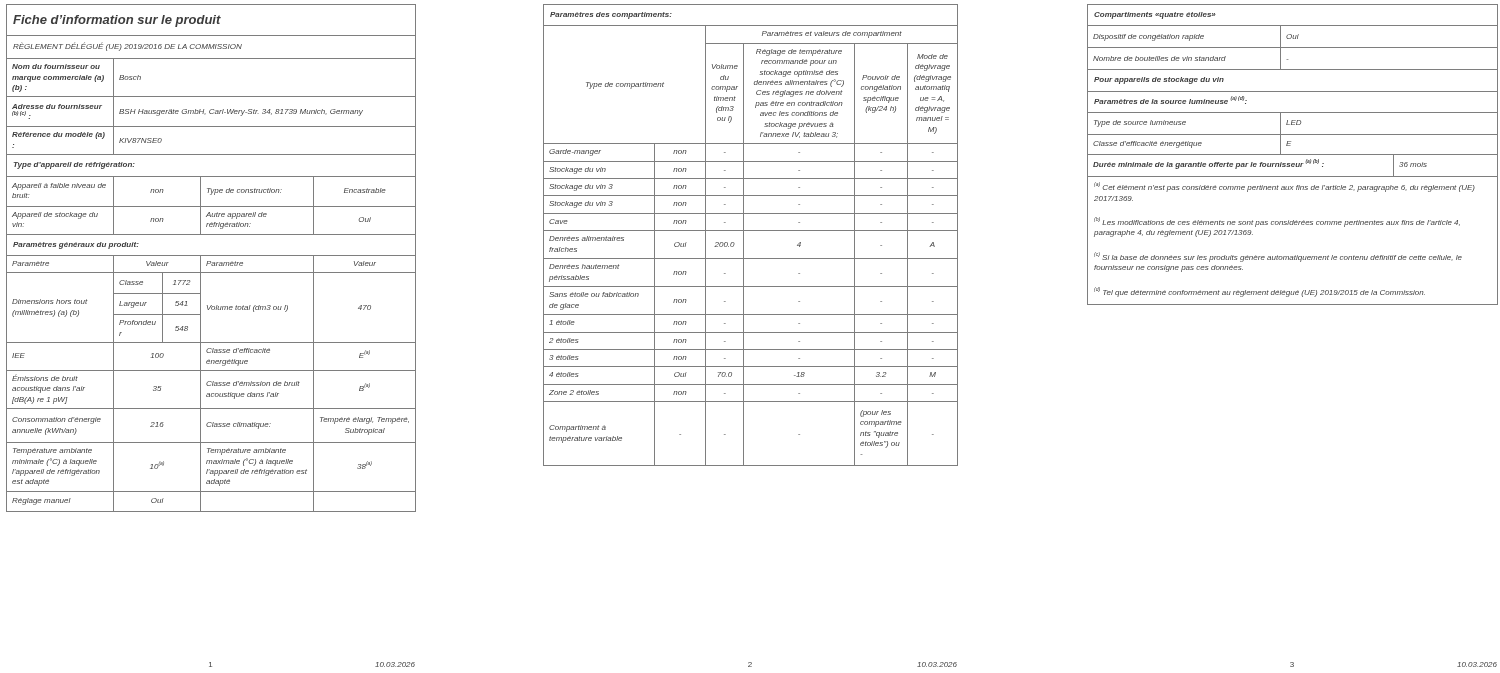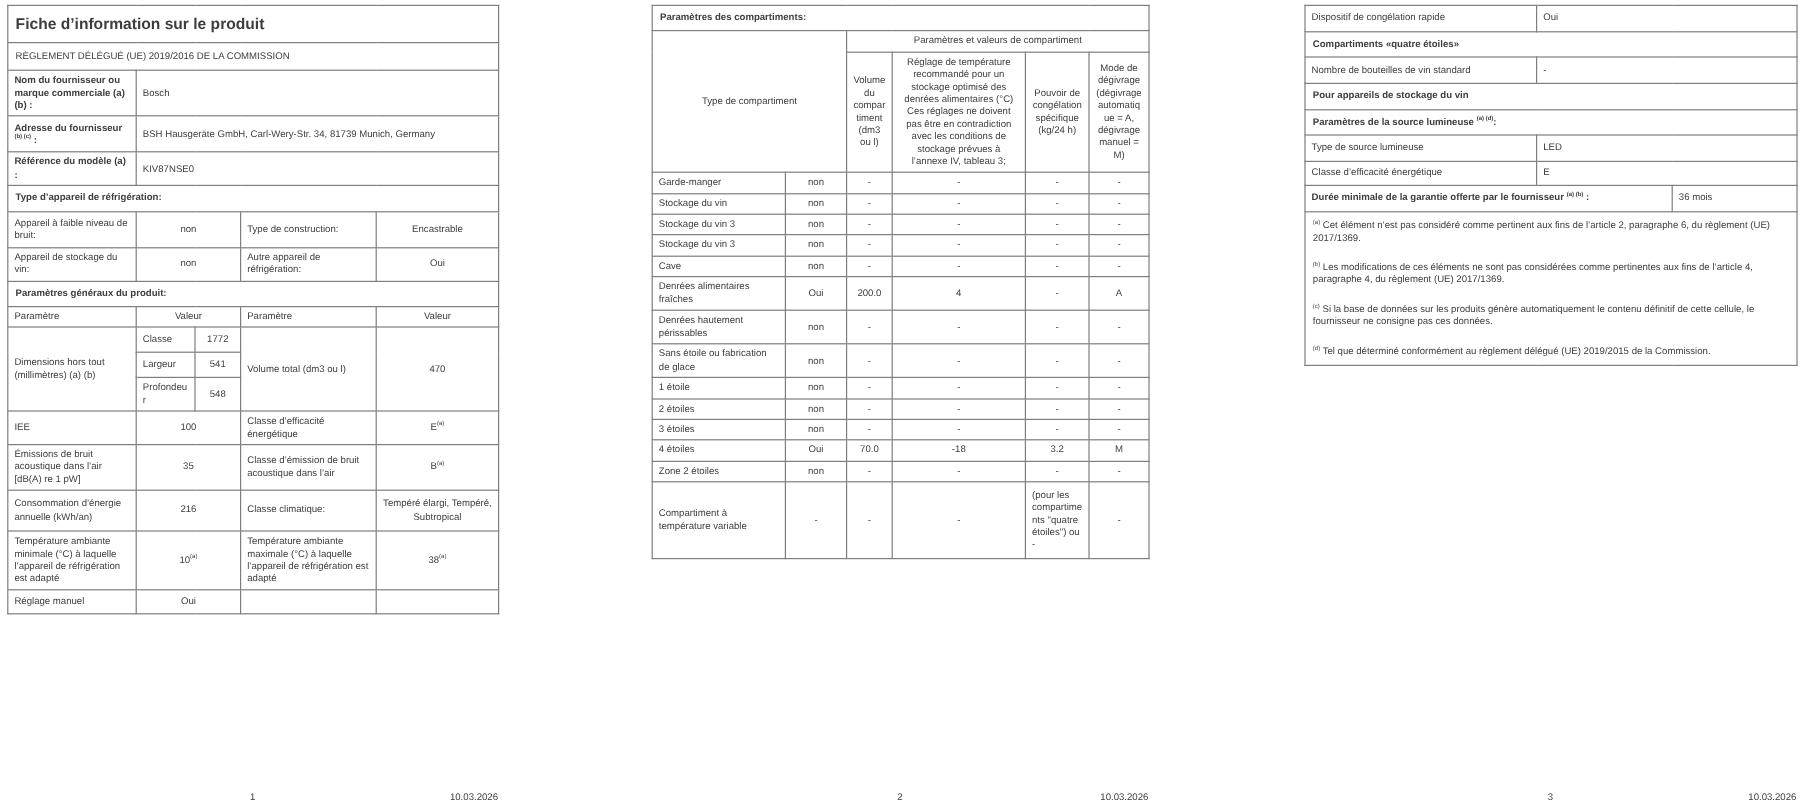--- a/index.html
+++ b/index.html
@@ -1,38 +1,38 @@
 <!DOCTYPE html>
 <html><head>
 <meta charset="utf-8">
 <style>
   html,body{margin:0;padding:0;}
   body{
     width:1500px;height:673px;position:relative;background:#ffffff;
     font-family:"Liberation Sans","DejaVu Sans",sans-serif;
     font-size:8px;color:#3d3d3d;
   }
-  .page{position:absolute;top:4px;}
+  .page{position:absolute;top:4px;font-style:italic;}
   table{border-collapse:collapse;table-layout:fixed;width:100%;}
   td{border:1px solid #7e7e7e;padding:3px 5px;vertical-align:middle;line-height:1.3;word-wrap:break-word;}
   .b{font-weight:bold;}
   .c{text-align:center;}
   .title-cell{font-size:13px;font-weight:bold;padding:7px 6px 6px 6px;}
   .subtitle-cell{padding:6px 6px;}
   sup{font-size:5px;line-height:0;}
   .sec{font-weight:bold;padding:5px 6px;}
   .page1{left:6px;width:409px;}
   .page2{left:543px;width:414px;}
   .page3{left:1087px;width:410px;}
   .hdr2 td{text-align:center;vertical-align:middle;}
   .fn p{margin:0 0 14px 0;}
   .fn p:last-child{margin-bottom:0;}
   .footer{position:absolute;top:660px;height:12px;font-size:8px;color:#3d3d3d;}
   .footer .num{position:absolute;left:0;right:0;text-align:center;}
-  .footer .date{position:absolute;right:0;}
+  .footer .date{position:absolute;right:0;font-style:italic;}
   .tall{height:92px;}
   .leftcell{text-align:left;}
 </style>
 </head>
 <body>
 
 <div class="page page1">
   <table>
     <colgroup>
         <col style="width:107px">
@@ -278,26 +278,26 @@
 </div>
 
 <div class="page page3">
   <table>
     <colgroup>
         <col style="width:193px">
         <col style="width:113px">
         <col style="width:104px">
       </colgroup>
     <tbody>
-        <tr style="height:22px">
+        <tr>
+      <td colspan="3" class="sec">Compartiments «quatre étoiles»</td>
+    </tr>
+    <tr style="height:22px">
       <td>Dispositif de congélation rapide</td>
       <td colspan="2">Oui</td>
-    </tr>
-    <tr>
-      <td colspan="3" class="sec">Compartiments «quatre étoiles»</td>
     </tr>
     <tr style="height:22px">
       <td>Nombre de bouteilles de vin standard</td>
       <td colspan="2">-</td>
     </tr>
     <tr>
       <td colspan="3" class="sec">Pour appareils de stockage du vin</td>
     </tr>
     <tr>
       <td colspan="3" class="sec">

